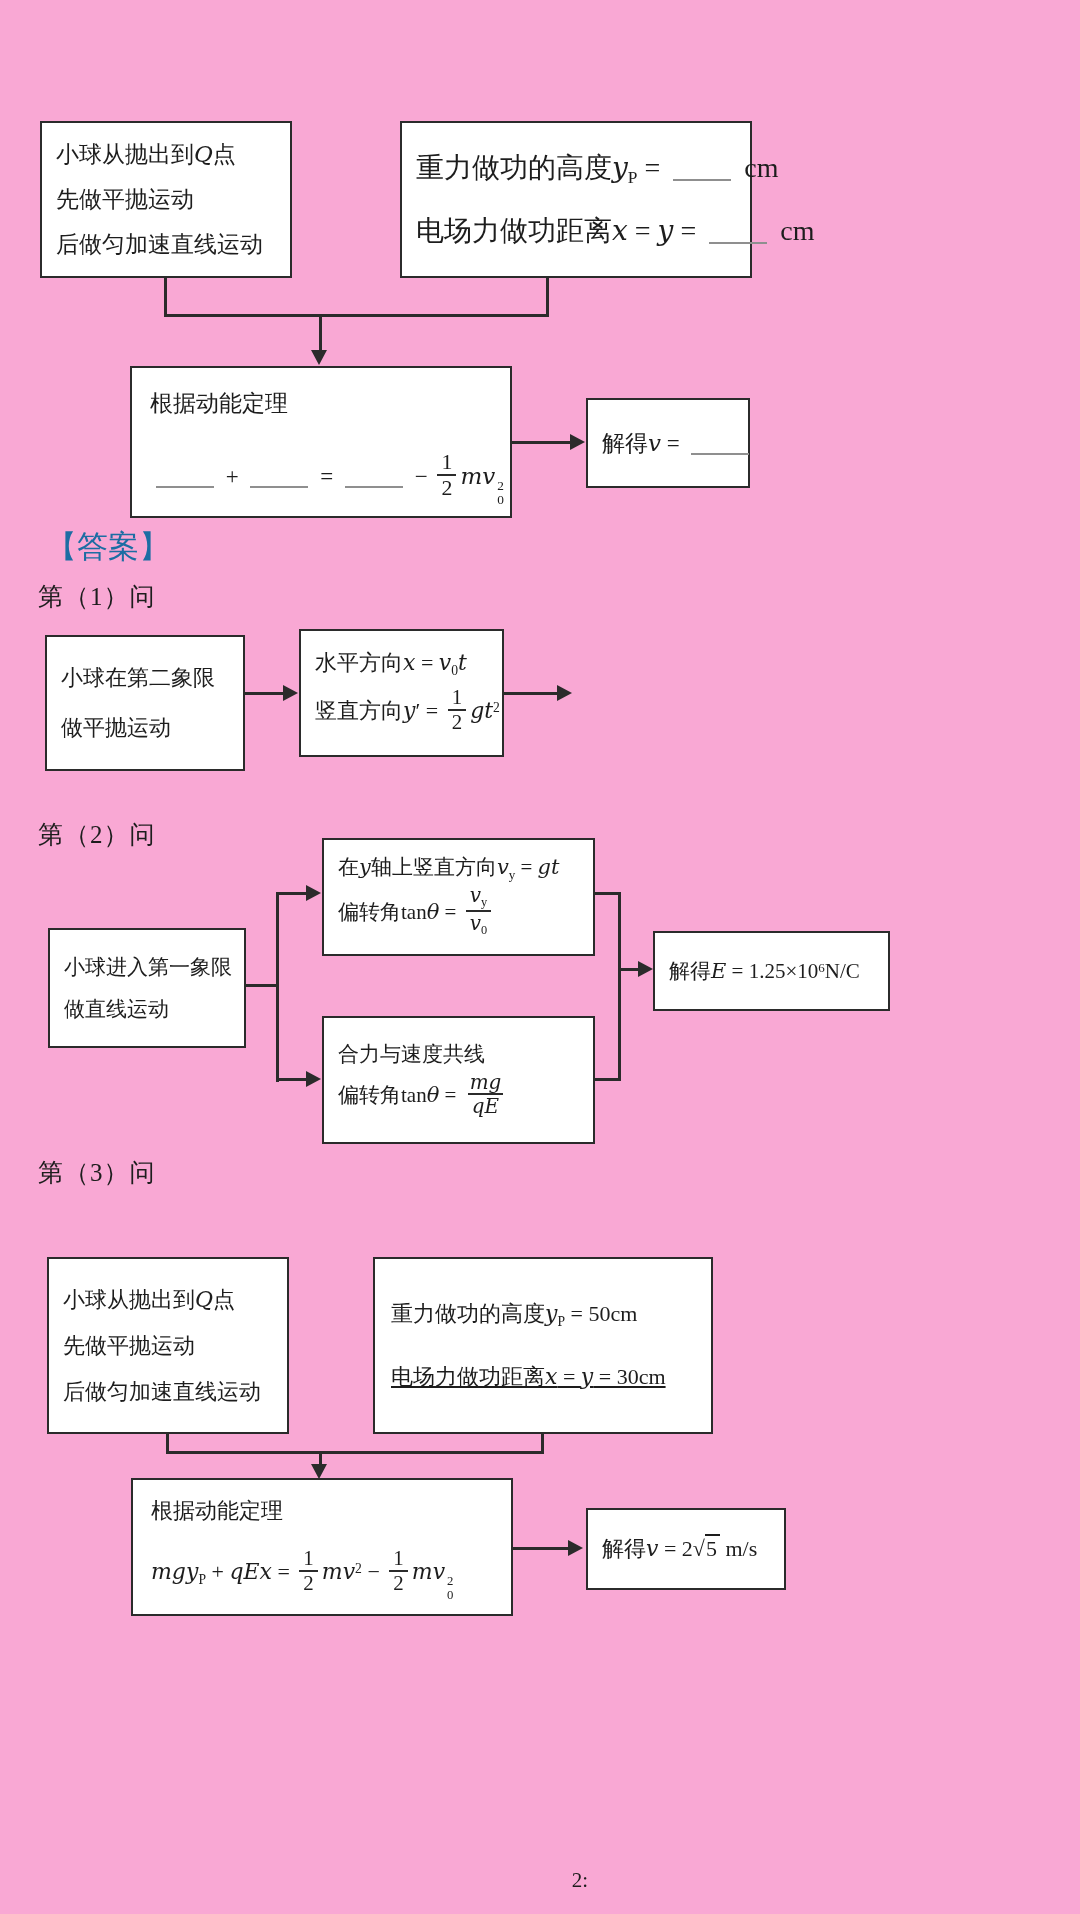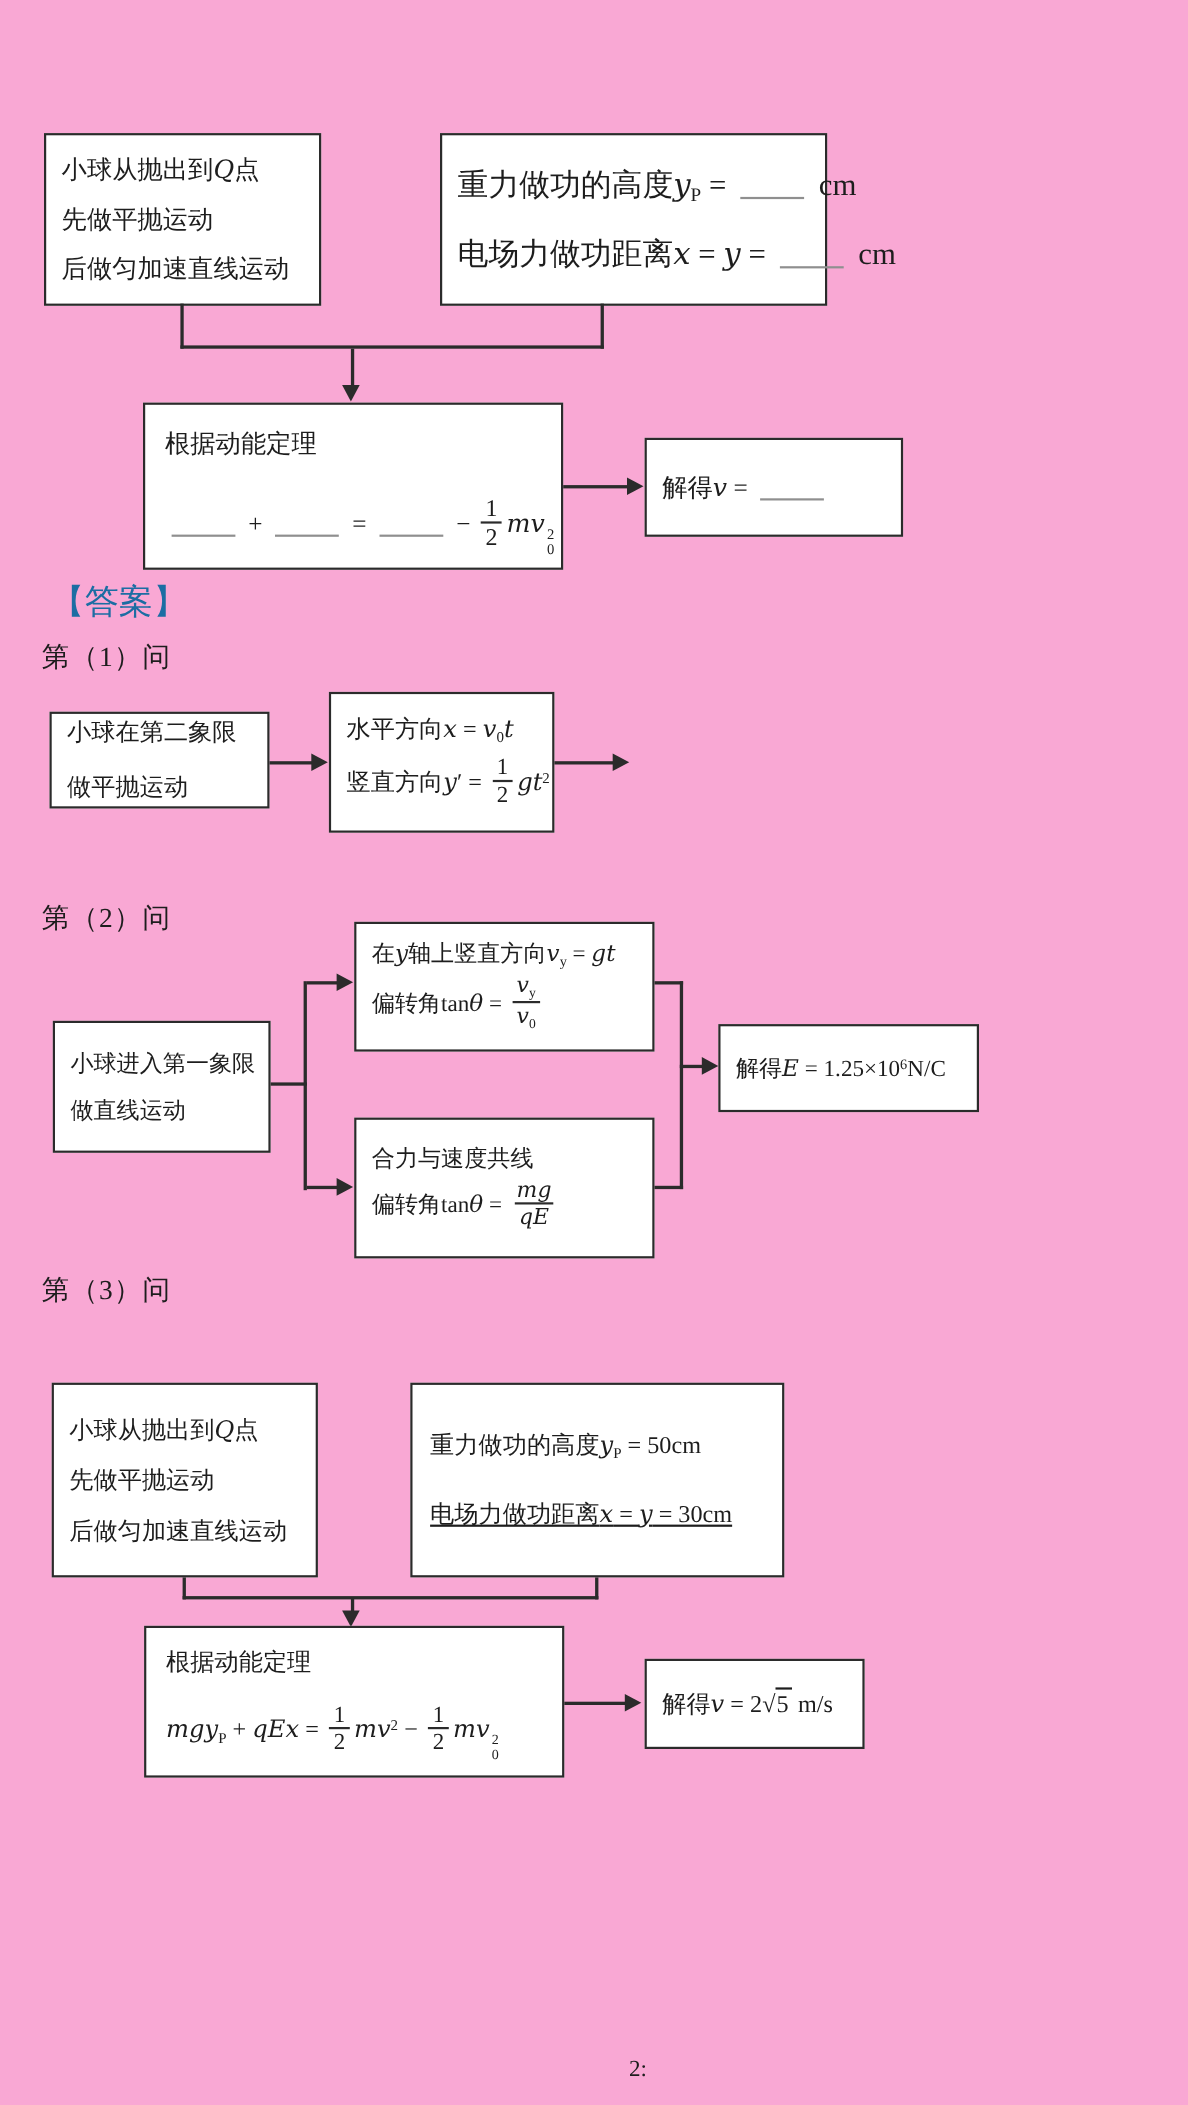--- a/index.html
+++ b/index.html
@@ -61,29 +61,29 @@
           <span class="den">2</span>
         </span><i>mv</i><span class="ss">
           <span>2</span>
           <span>0</span>
         </span></div>
   </div>
 
   <div class="hline" style="left:512px;top:441px;width:60px;height:3px;"></div>
   <div class="ah right" style="left:570px;top:434px;"></div>
 
-  <div class="box" style="left:586px;top:398px;width:235px;height:90px;font-size:23px;">
+  <div class="box" style="left:586px;top:398px;width:164px;height:90px;font-size:23px;">
     <div class="tl">解得<i>v</i> = <span class="blank"></span></div>
   </div>
 
   <div class="heading" style="left:46px;top:526px;font-size:31px;color:#1c6da3;">【答案】</div>
 
   <div class="plabel" style="left:38px;top:580px;">第（1）问</div>
 
-  <div class="box" style="left:45px;top:635px;width:200px;height:88px;gap:20px;font-size:22px;margin-top:12px;">
+  <div class="box" style="left:45px;top:635px;width:200px;height:136px;gap:20px;font-size:22px;">
     <div class="tl">小球在第二象限</div>
     <div class="tl">做平抛运动</div>
   </div>
 
   <div class="hline" style="left:245px;top:692px;width:40px;height:3px;"></div>
   <div class="ah right" style="left:283px;top:685px;"></div>
 
   <div class="box" style="left:299px;top:629px;width:205px;height:128px;gap:10px;font-size:22px;">
     <div class="tl">水平方向<i>x</i> = <i>v</i><sub>0</sub><i>t</i></div>
     <div class="tl">竖直方向<i>y</i>′ = <span class="frac">

